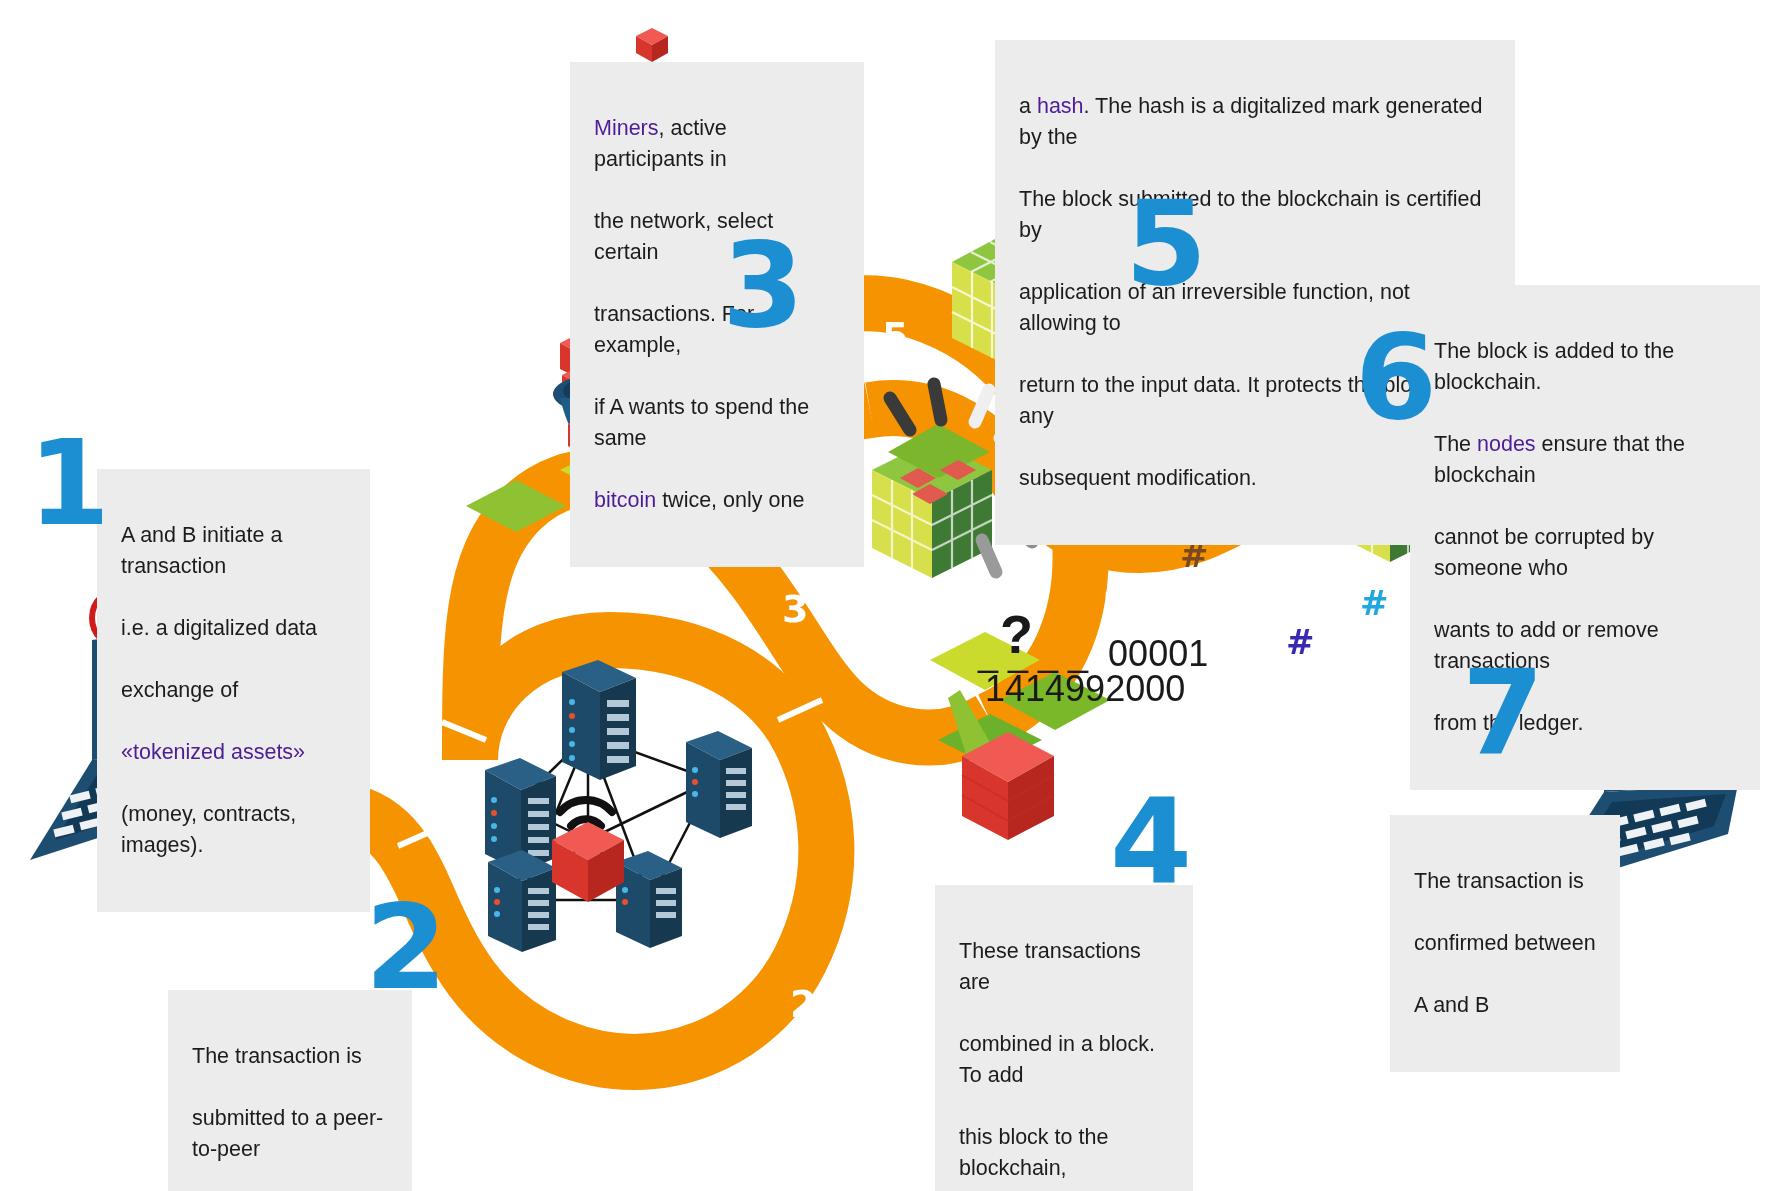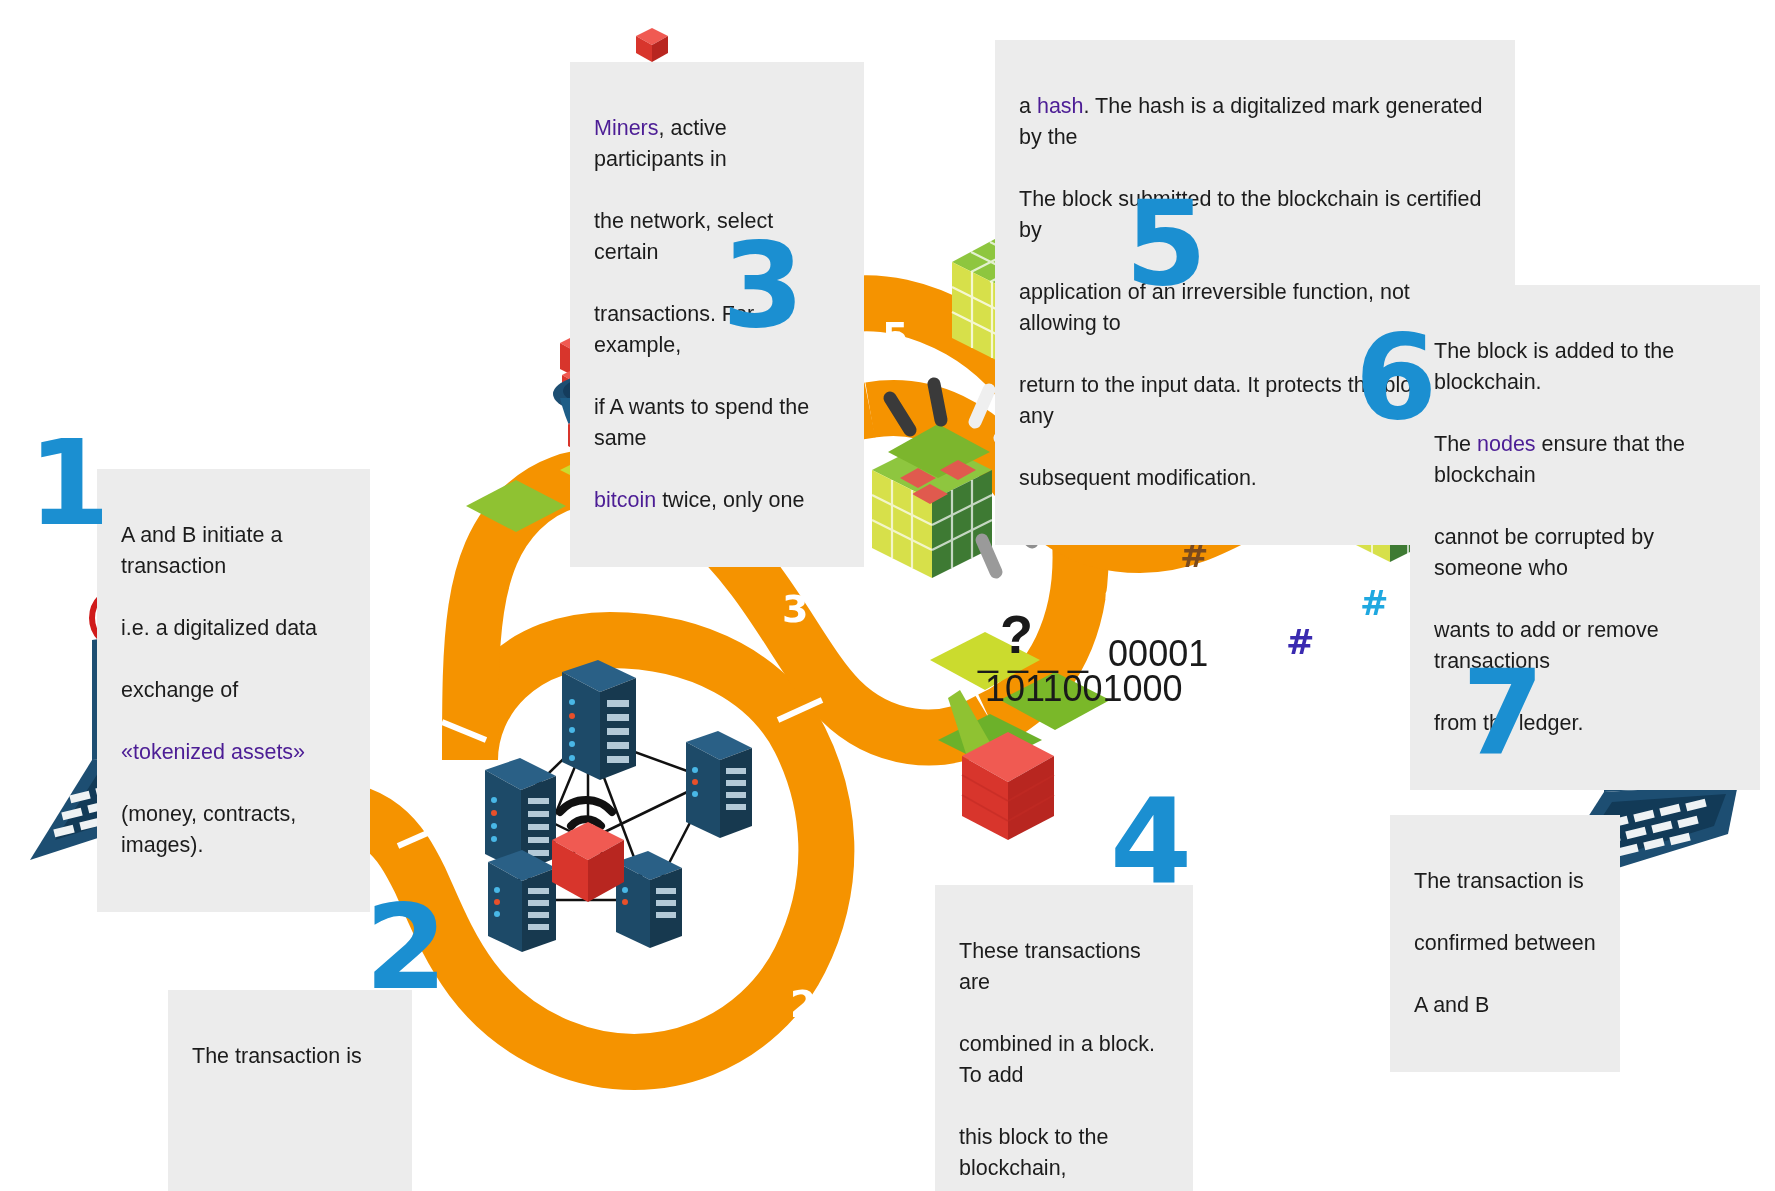--- a/index.html
+++ b/index.html
@@ -526,20 +526,21 @@
     <div>A and B initiate a transaction</div>
     <div>i.e. a digitalized data</div>
     <div>exchange of</div>
     <div class="hl">«tokenized assets»</div>
     <div>(money, contracts, images).</div>
   </div>
   <div class="bignum" style="left:28px; top:436px; font-size:118px;">1</div>
 
   <div class="callout" style="left:168px; top:990px; width:244px;">
     <div>The transaction is</div>
+    <div>submitted to a peer-to-peer</div>
     
     
     
     
   </div>
   <div class="bignum" style="left:365px; top:900px; font-size:118px;">2</div>
 
   <div class="callout" style="left:570px; top:62px; width:294px;">
     <div><span class="hl">Miners</span><span>, active participants in</span></div>
     <div>the network, select certain</div>
@@ -589,21 +590,21 @@
   <div class="pathnum" style="left:236px; top:785px;">1</div>
   <div class="pathnum" style="left:790px; top:985px;">2</div>
   <div class="pathnum" style="left:782px; top:590px;">3</div>
   <div class="pathnum" style="left:1104px; top:572px;">4</div>
   <div class="pathnum" style="left:882px; top:317px;">5</div>
   <div class="pathnum" style="left:1182px; top:412px;">6</div>
   <div class="pathnum" style="left:1674px; top:635px;">7</div>
 
   <div class="qmark-big" style="left:1000px; top:603px;">?</div>
   <div class="binary" style="left:978px; top:633px;">_ _ _ _  00001</div>
-  <div class="binary" style="left:985px; top:668px;">1011001000</div>
+  <div class="binary" style="left:985px; top:668px;">1414992000</div>
 
   <div class="hash" style="left:1244px; top:410px; color:#e8502a;">#</div>
   <div class="hash" style="left:1382px; top:460px; color:#6b4a1e;">#</div>
   <div class="hash" style="left:1180px; top:535px; color:#7a4a1e;">#</div>
   <div class="hash" style="left:1442px; top:475px; color:#1fa8e0;">#</div>
   <div class="hash" style="left:1360px; top:583px; color:#1fa8e0;">#</div>
   <div class="hash" style="left:1518px; top:478px; color:#e82a8f;">#</div>
   <div class="hash" style="left:1434px; top:600px; color:#e82a8f;">#</div>
   <div class="hash" style="left:1520px; top:617px; color:#3a2ab0;">#</div>
   <div class="hash" style="left:1286px; top:622px; color:#3a2ab0;">#</div>

